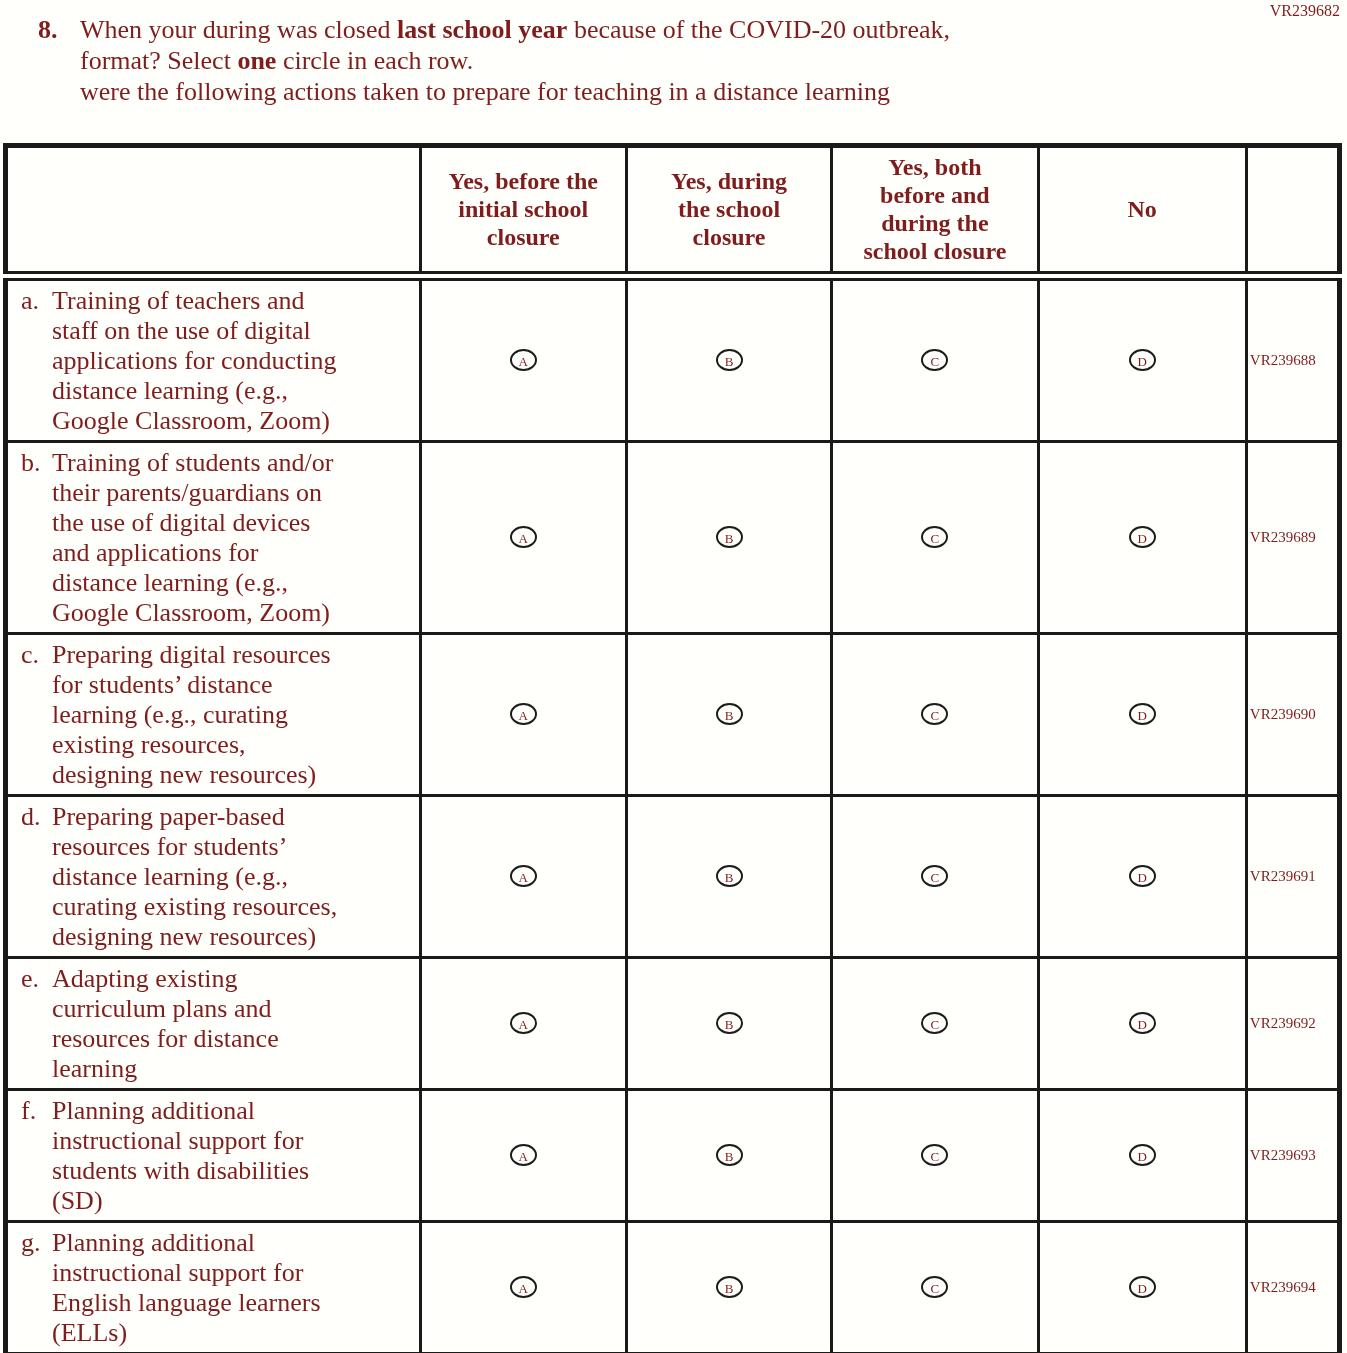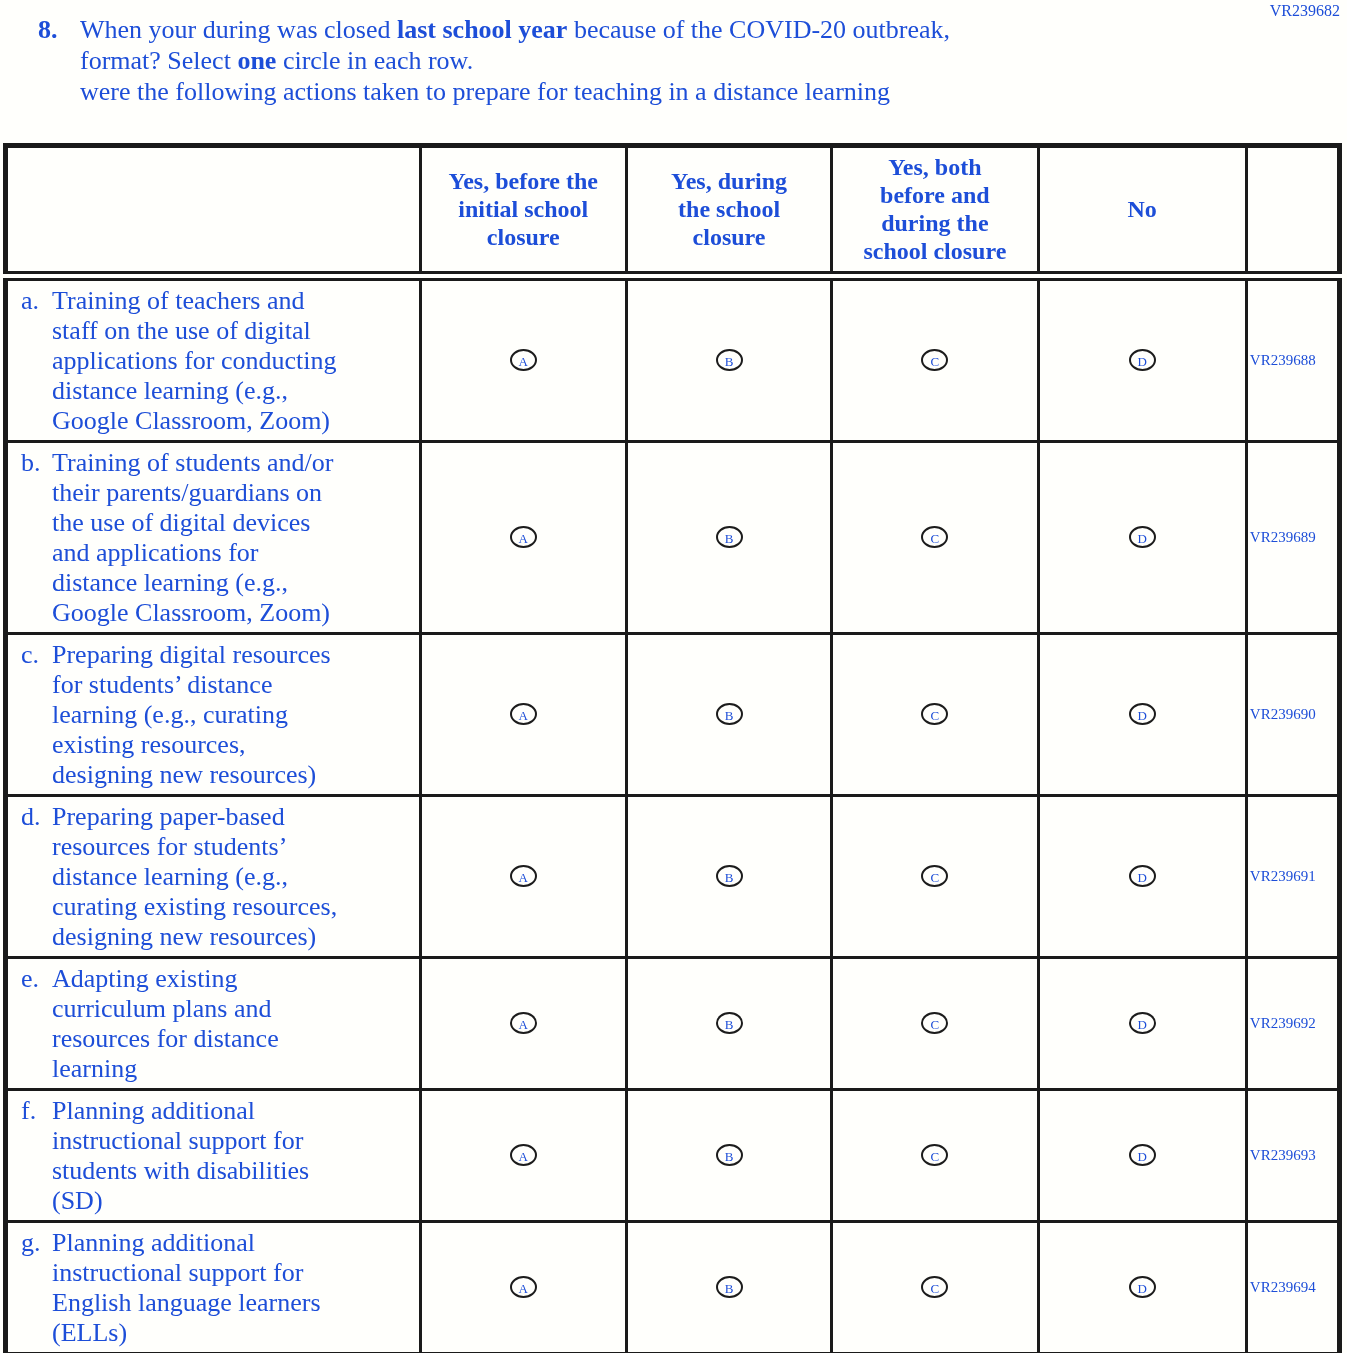--- a/index.html
+++ b/index.html
@@ -2,21 +2,21 @@
 <html><head>
 <meta charset="utf-8">
 <style>
   * { margin: 0; padding: 0; box-sizing: border-box; }
   html, body { background: #fffffc; }
   .page {
     position: relative;
     width: 1347px;
     height: 1353px;
     background: #fffffc;
-    color: #1d4ed8;
+    color: #7f1d1d;
     font-family: "Liberation Serif", "DejaVu Serif", serif;
     overflow: hidden;
   }
   .page-code {
     position: absolute;
     top: 2px;
     right: 7px;
     font-size: 16px;
     letter-spacing: 0px;
   }

